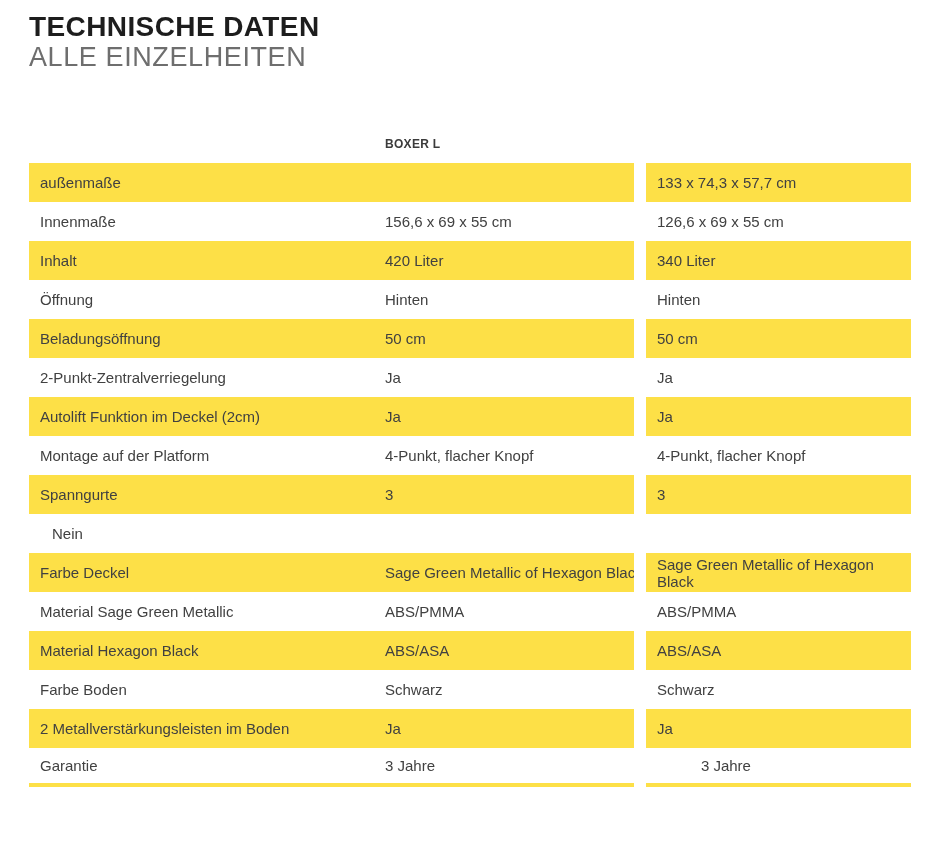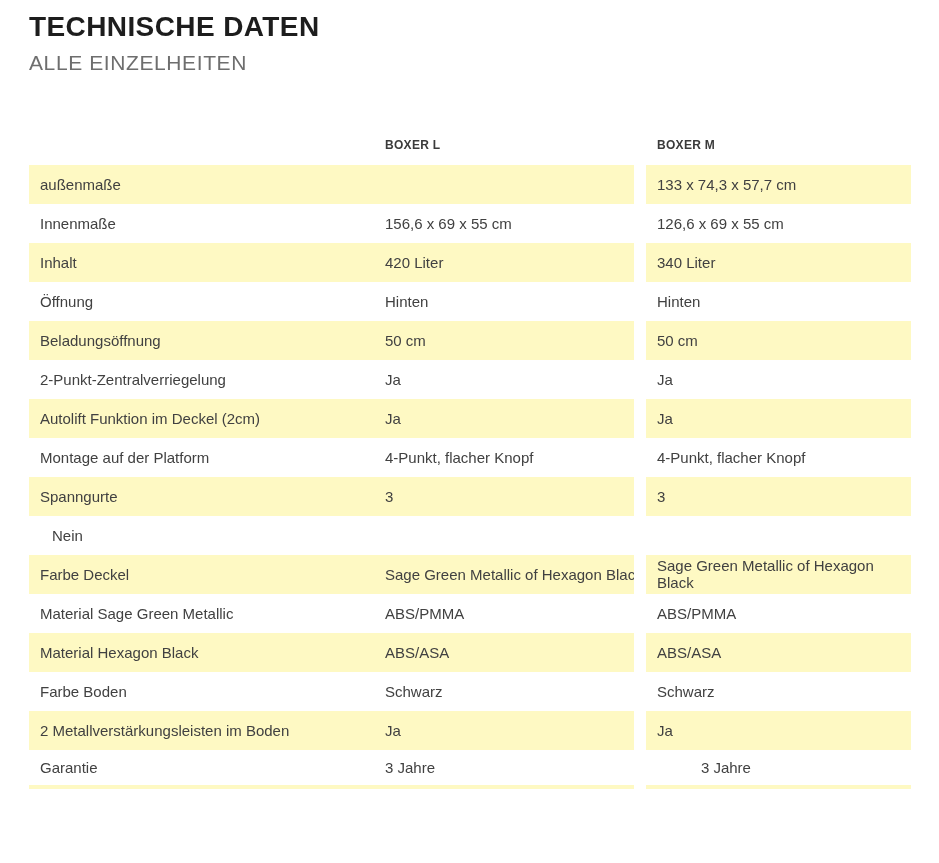--- a/index.html
+++ b/index.html
@@ -18,26 +18,26 @@
     padding: 12px 0 0 29px;
   }
   .page-title {
     font-size: 28px;
     font-weight: 600;
     letter-spacing: 0.4px;
     color: #1d1d1d;
     line-height: 1.1;
   }
   .page-subtitle {
-    font-size: 21px;
+    font-size: 27px;
     font-weight: 400;
     letter-spacing: 0.6px;
     color: #6e6e6e;
     line-height: 1.1;
-    margin-top: 8px;
+    margin-top: 0;
   }
   .spec-table {
     margin-top: 52px;
     width: 882px;
     font-size: 15px;
     color: #414141;
   }
   .t-row {
     display: flex;
     height: 39px;
@@ -55,21 +55,21 @@
   }
   .seg-right {
     width: 265px;
     display: flex;
     align-items: center;
     box-sizing: border-box;
     padding-left: 11px;
   }
   .t-row.striped .seg-left,
   .t-row.striped .seg-right {
-    background: #fef9c3;
+    background: #fde047;
   }
   .cell-label {
     width: 356px;
     box-sizing: border-box;
     padding-left: 11px;
     white-space: nowrap;
     overflow: hidden;
   }
   .cell-v1 {
     width: 249px;
@@ -100,21 +100,20 @@
   <div class="page-title">TECHNISCHE DATEN</div>
   <div class="page-subtitle">ALLE EINZELHEITEN</div>
 
   <div class="spec-table">
     <div class="t-row header-row">
       <div class="seg-left">
         <div class="cell-label"></div>
         <div class="cell-v1 col-head">BOXER L</div>
       </div>
       <div class="seg-gap"></div>
-      <div class="seg-right col-head">BOXER M</div>
     </div>
 
     <div id="rows-container">
   <div class="t-row striped">
     <div class="seg-left">
       <div class="cell-label">außenmaße</div>
     </div>
     <div class="seg-gap"></div>
     <div class="seg-right">133 x 74,3 x 57,7 cm</div>
   </div>

